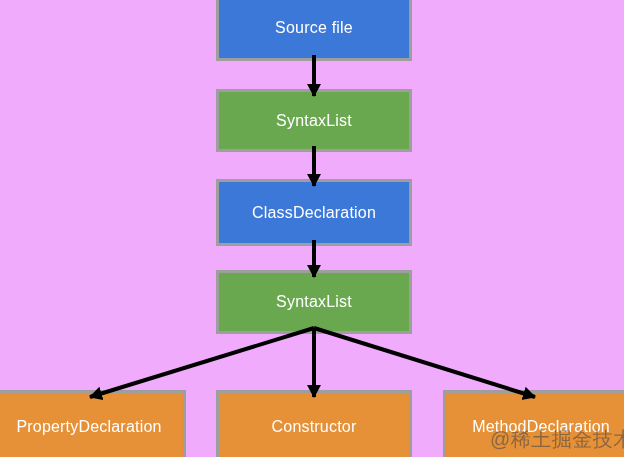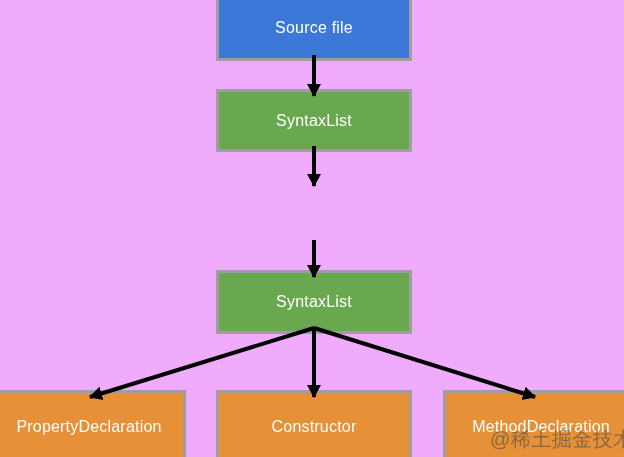--- a/index.html
+++ b/index.html
@@ -63,20 +63,23 @@
 <div id="canvas">
 
   <div class="node n0" style="background-color: rgb(60, 120, 216);">
     <span>Source file</span>
   </div>
 
   <div class="node n1" style="background-color: rgb(106, 168, 79);">
     <span>SyntaxList</span>
   </div>
 
+  <div class="node n2" style="background-color: rgb(60, 120, 216);">
+    <span>ClassDeclaration</span>
+  </div>
 
   <div class="node n3" style="background-color: rgb(106, 168, 79);">
     <span>SyntaxList</span>
   </div>
 
   <div class="node n4" style="background-color: rgb(230, 145, 56);">
     <span>PropertyDeclaration</span>
   </div>
 
   <div class="node n5" style="background-color: rgb(230, 145, 56);">

